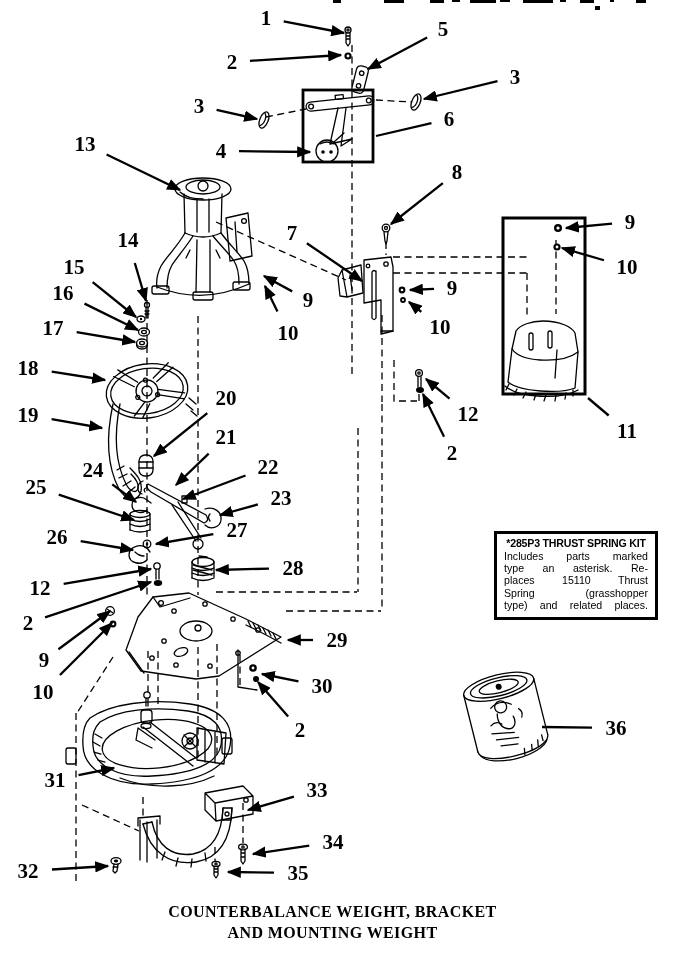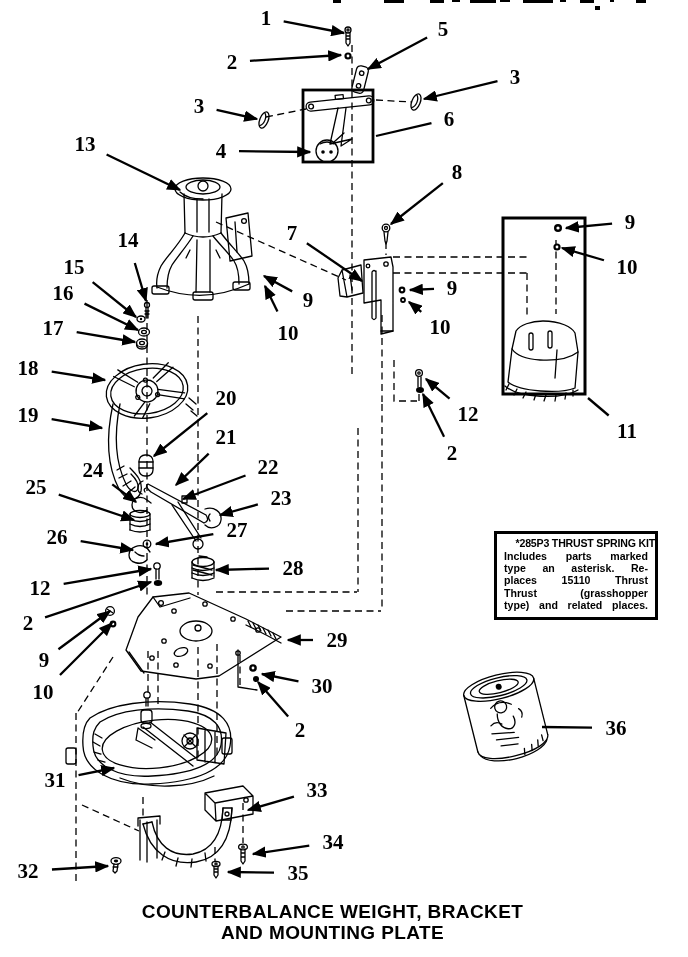--- a/index.html
+++ b/index.html
@@ -14,32 +14,32 @@
   .dash{fill:none;stroke:#000;stroke-width:1.3;stroke-dasharray:7 4.5;}
   .fill{fill:#000;stroke:none;}
   .callout-line{stroke:#000;stroke-width:2.3;fill:none;}
   .callout-num{font-family:"Liberation Serif",serif;font-weight:bold;font-size:21px;
     text-anchor:middle;dominant-baseline:central;fill:#000;}
   .kitbox{
     position:absolute;left:494px;top:531px;width:164px;height:89px;
     border:3px solid #000;box-sizing:border-box;background:#fff;
   }
   .kit-title{
-    font-weight:bold;font-size:10.6px;letter-spacing:-0.2px;text-align:right;
+    font-weight:bold;font-size:10.6px;letter-spacing:-0.2px;text-align:center;
     margin-top:3px;white-space:nowrap;
   }
   .kit-body{padding:1px 7px 0 7px;}
   .kit-line{
-    font-weight:bold;font-size:10.6px;line-height:12.2px;
+    font-weight:normal;font-size:10.6px;line-height:12.2px;
     text-align:justify;text-align-last:justify;white-space:nowrap;
   }
   .kit-line:last-child{text-align-last:justify;}
   .caption{
     position:absolute;left:140px;top:901px;width:385px;text-align:center;
-    font-weight:bold;font-size:19px;line-height:21px;letter-spacing:0.4px;
+    font-weight:bold;font-size:16px;line-height:21px;letter-spacing:0.4px;font-family:Liberation Serif, serif;
   }
 </style>
 </head>
 <body>
 
 <div class="page">
 
 <svg width="688" height="957" viewBox="0 0 688 957">
   <defs>
     <marker id="arrowhead" viewBox="0 0 10 8" refX="9" refY="4" markerWidth="6.2" markerHeight="5" orient="auto">
@@ -565,23 +565,23 @@
         </g>
       </g>
 </svg>
 
 <div class="kitbox">
   <div class="kit-title">*285P3 THRUST SPRING KIT</div>
   <div class="kit-body" id="kit-body">
         <div class="kit-line">Includes parts marked</div>
         <div class="kit-line">type an asterisk. Re-</div>
         <div class="kit-line">places 15110 Thrust</div>
-        <div class="kit-line">Thrust (grasshopper</div>
+        <div class="kit-line">Spring (grasshopper</div>
         <div class="kit-line">type) and related places.</div>
       </div>
 </div>
 
 <div class="caption">
   <div>COUNTERBALANCE WEIGHT, BRACKET</div>
-  <div>AND MOUNTING PLATE</div>
+  <div>AND MOUNTING WEIGHT</div>
 </div>
 
 </div>
 
 </body></html>

